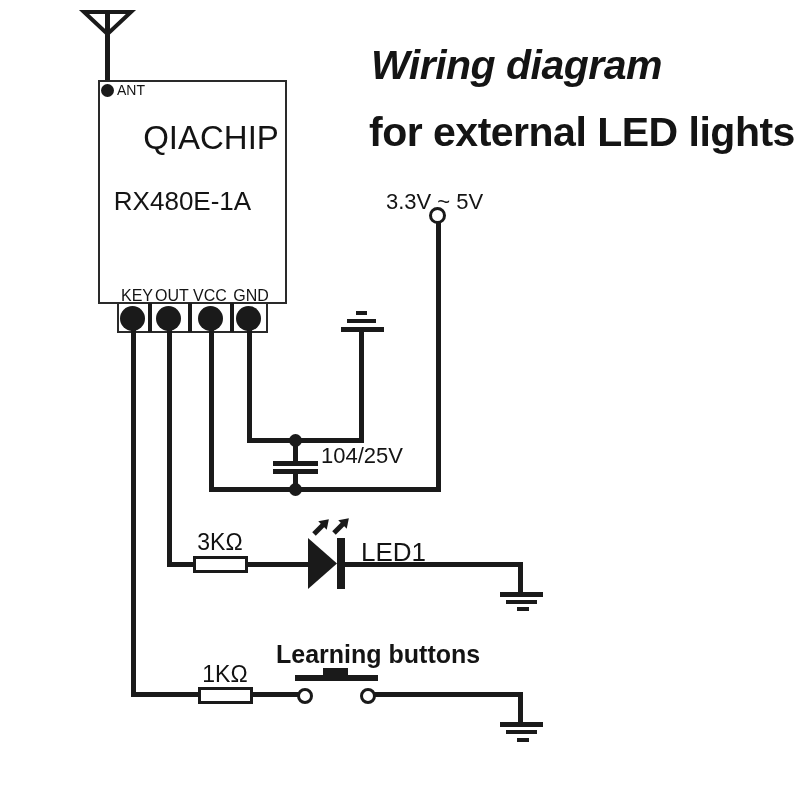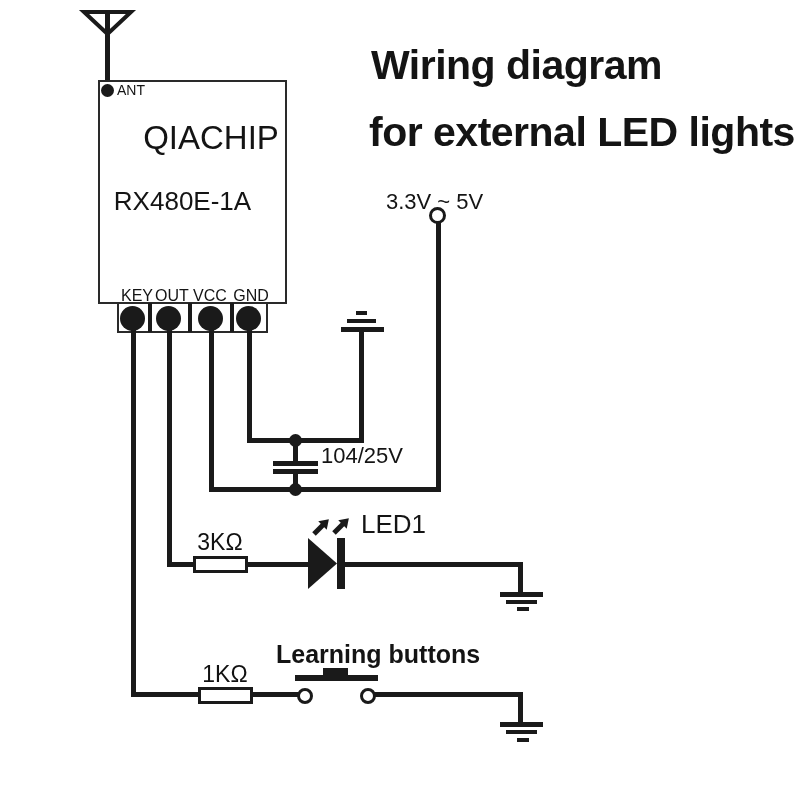--- a/index.html
+++ b/index.html
@@ -19,21 +19,21 @@
   .rbox{position:absolute;background:#fff;border:3px solid #1a1a1a;box-sizing:border-box;}
   .lbl{position:absolute;white-space:nowrap;color:#141414;}
   .title{font-weight:bold;font-size:41px;letter-spacing:-0.5px;}
   .res-label{position:absolute;text-align:center;font-size:23px;}
   .res-label span{display:inline-block;border-bottom:3px solid #1a1a1a;padding:0 1px 1px 1px;}
   .gbar{position:absolute;background:#1a1a1a;}
 </style>
 </head>
 <body>
 
-<div class="lbl title" style="left:371px;top:42px;">Wiring diagram</div>
+<div class="lbl title" style="left:371px;top:42px;font-style:italic;">Wiring diagram</div>
 <div class="lbl title" style="left:369px;top:109px;">for external LED lights</div>
 
 <div class="wire" style="left:105px;top:10px;width:5px;height:72px;"></div>
 <svg class="abs" style="left:76px;top:4px;" width="64" height="36" viewBox="0 0 64 36">
   <polygon points="8,8 55,8 31.5,30" fill="none" stroke="#1a1a1a" stroke-width="4" stroke-linejoin="miter"></polygon>
 </svg>
 
 <div class="box" style="left:98px;top:80px;width:189px;height:224px;"></div>
 <div class="dot" style="left:101px;top:84px;width:13px;height:13px;"></div>
 <div class="lbl" style="left:117px;top:82px;font-size:14px;">ANT</div>
@@ -90,21 +90,21 @@
 <svg class="abs" style="left:310px;top:506px;" width="54" height="34" viewBox="0 0 54 34">
   <g transform="translate(4,28) rotate(-45)" fill="#1a1a1a">
     <rect x="0" y="-2.5" width="13" height="5"></rect>
     <polygon points="12,-6 12,6 21,0"></polygon>
   </g>
   <g transform="translate(24,27) rotate(-45)" fill="#1a1a1a">
     <rect x="0" y="-2.5" width="13" height="5"></rect>
     <polygon points="12,-6 12,6 21,0"></polygon>
   </g>
 </svg>
-<div class="lbl" style="left:361px;top:509px;font-size:26px;">LED1</div>
+<div class="lbl" style="left:361px;top:537px;font-size:26px;">LED1</div>
 
 <svg class="abs" style="left:306px;top:536px;" width="42" height="57" viewBox="0 0 42 57">
   <polygon points="2,2 2,53 31,27.5" fill="#1a1a1a"></polygon>
   <rect x="31" y="2" width="8" height="51" fill="#1a1a1a"></rect>
 </svg>
 
 <div class="wire" style="left:344px;top:562px;width:179px;height:5px;"></div>
 <div class="wire" style="left:518px;top:562px;width:5px;height:31px;"></div>
 <div class="gbar" style="left:500px;top:592px;width:43px;height:5px;"></div>
 <div class="gbar" style="left:506px;top:600px;width:31px;height:4px;"></div>

